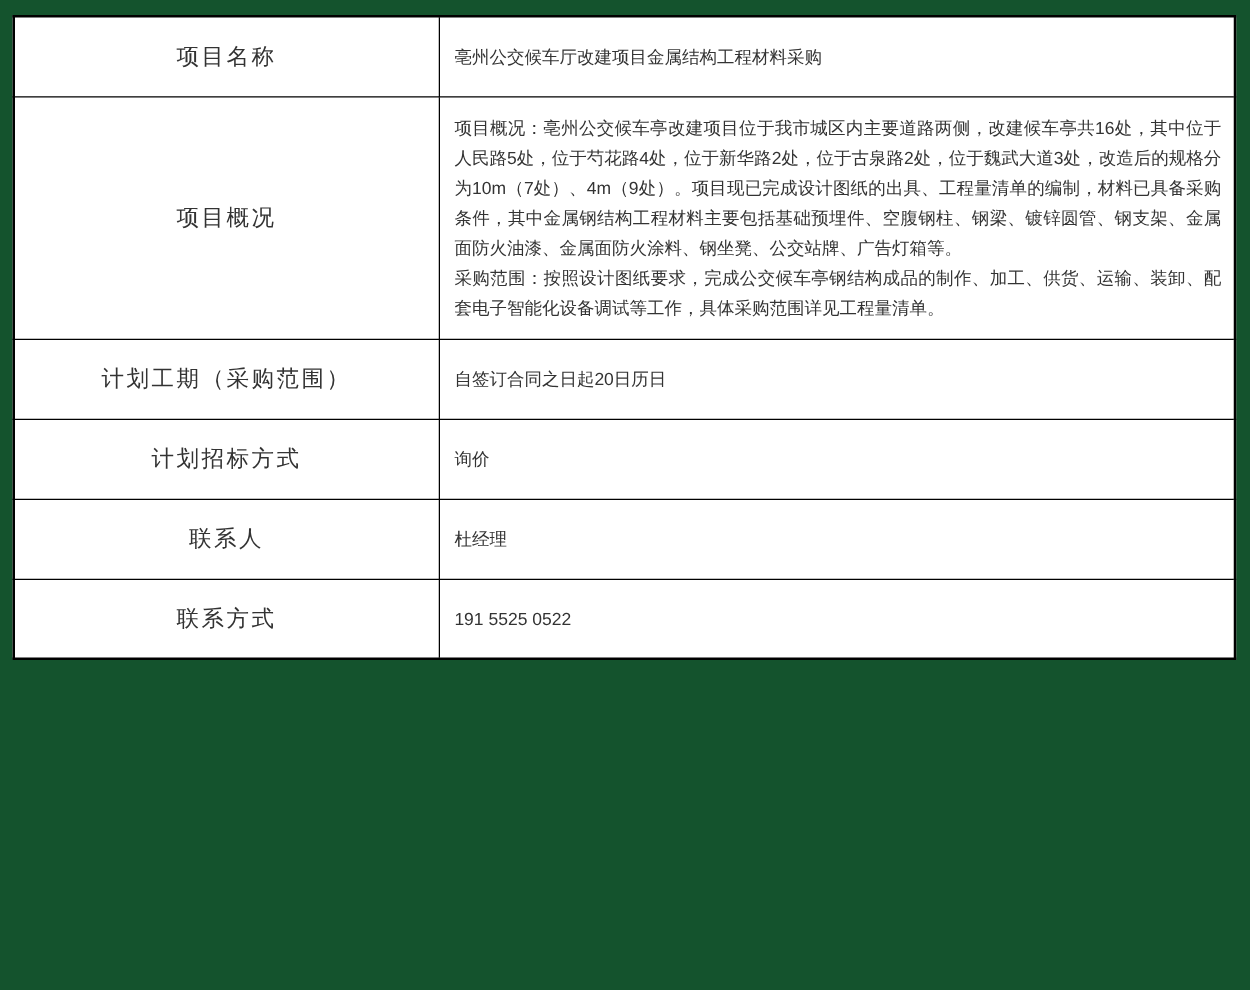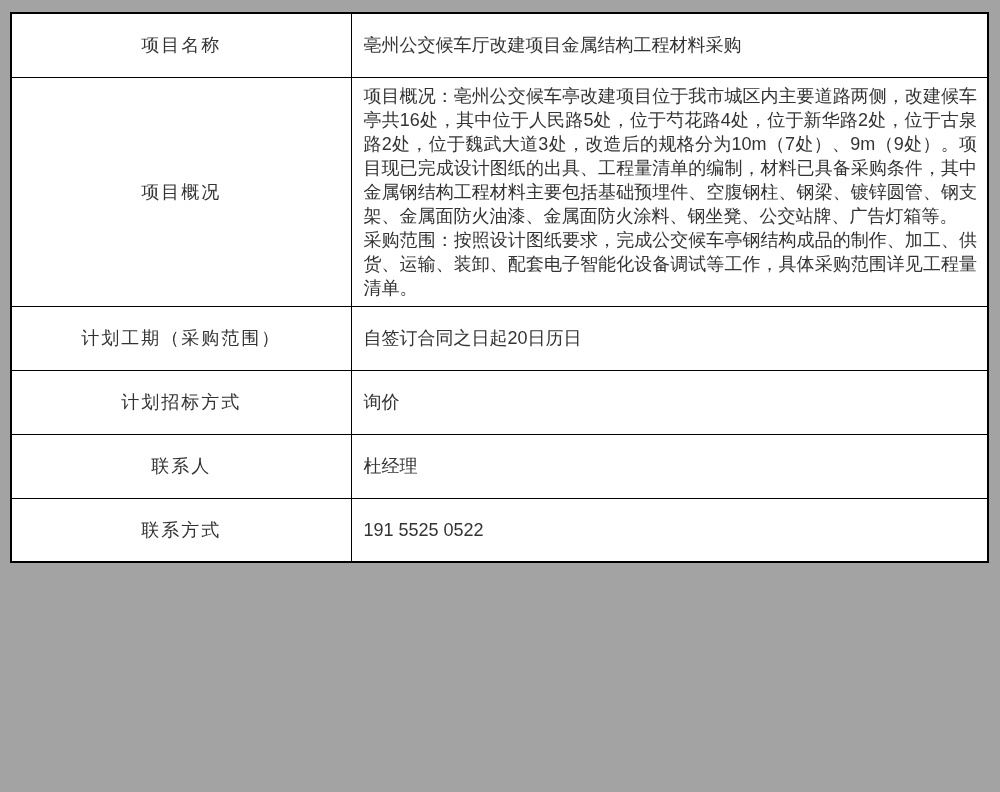--- a/index.html
+++ b/index.html
@@ -4,21 +4,21 @@
 <style>
   html, body {
     margin: 0;
     padding: 0;
     background: #ffffff;
   }
   .page {
     position: relative;
     width: 1000px;
     height: 792px;
-    background: #a3a3a3;
+    background: #14532d;
     overflow: hidden;
   }
   table.info-table {
     position: absolute;
     left: 10px;
     top: 12px;
     width: 977px;
     border-collapse: collapse;
     table-layout: fixed;
     background: #ffffff;
@@ -38,21 +38,21 @@
     vertical-align: middle;
     font-family: "Liberation Serif", "DejaVu Serif", serif;
     font-size: 18px;
     color: #333333;
     letter-spacing: 2px;
   }
   td.value-cell {
     text-align: left;
     vertical-align: middle;
     font-family: "Liberation Sans", "DejaVu Sans", sans-serif;
-    font-size: 18px;
+    font-size: 14px;
     color: #333333;
     padding: 6px 10px 6px 12px;
     line-height: 24px;
     margin-top: 36px;
   }
   td.value-cell p {
     margin: 0;
     text-align: justify;
     line-height: 24px;
   }
@@ -67,21 +67,21 @@
       <col class="col-value">
     </colgroup>
     <tbody>
       <tr class="std-row">
         <td class="label-cell">项目名称</td>
         <td class="value-cell">亳州公交候车厅改建项目金属结构工程材料采购</td>
       </tr>
       <tr class="overview-row">
         <td class="label-cell">项目概况</td>
         <td class="value-cell">
-          <p>项目概况：亳州公交候车亭改建项目位于我市城区内主要道路两侧，改建候车亭共16处，其中位于人民路5处，位于芍花路4处，位于新华路2处，位于古泉路2处，位于魏武大道3处，改造后的规格分为10m（7处）、9m（9处）。项目现已完成设计图纸的出具、工程量清单的编制，材料已具备采购条件，其中金属钢结构工程材料主要包括基础预埋件、空腹钢柱、钢梁、镀锌圆管、钢支架、金属面防火油漆、金属面防火涂料、钢坐凳、公交站牌、广告灯箱等。</p>
+          <p>项目概况：亳州公交候车亭改建项目位于我市城区内主要道路两侧，改建候车亭共16处，其中位于人民路5处，位于芍花路4处，位于新华路2处，位于古泉路2处，位于魏武大道3处，改造后的规格分为10m（7处）、4m（9处）。项目现已完成设计图纸的出具、工程量清单的编制，材料已具备采购条件，其中金属钢结构工程材料主要包括基础预埋件、空腹钢柱、钢梁、镀锌圆管、钢支架、金属面防火油漆、金属面防火涂料、钢坐凳、公交站牌、广告灯箱等。</p>
           <p>采购范围：按照设计图纸要求，完成公交候车亭钢结构成品的制作、加工、供货、运输、装卸、配套电子智能化设备调试等工作，具体采购范围详见工程量清单。</p>
         </td>
       </tr>
       <tr class="std-row">
         <td class="label-cell">计划工期（采购范围）</td>
         <td class="value-cell">自签订合同之日起20日历日</td>
       </tr>
       <tr class="std-row">
         <td class="label-cell">计划招标方式</td>
         <td class="value-cell">询价</td>

